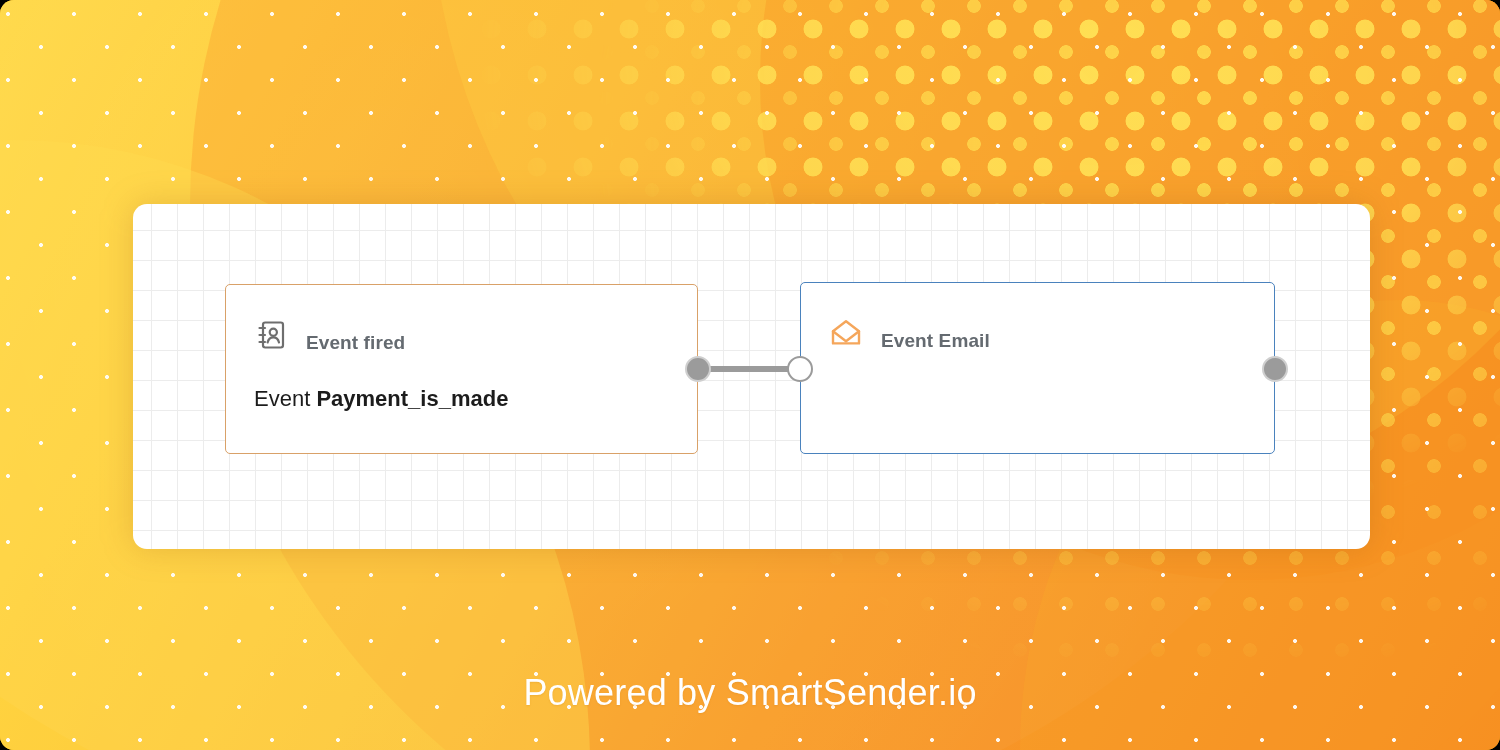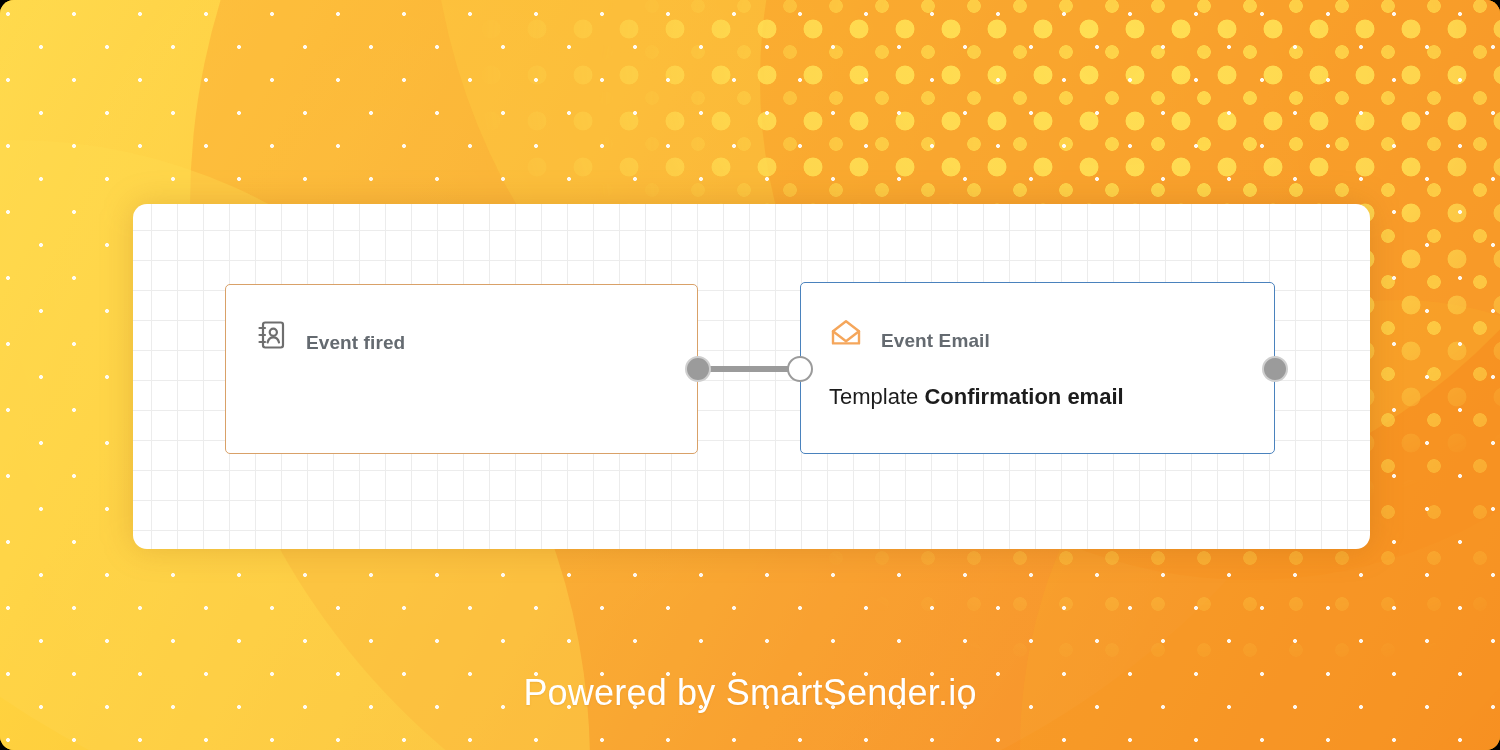--- a/index.html
+++ b/index.html
@@ -256,36 +256,36 @@
             <rect x="9" y="4.5" width="20" height="25" rx="2.2"></rect>
             <line x1="5.5" y1="10" x2="11" y2="10"></line>
             <line x1="5.5" y1="17" x2="11" y2="17"></line>
             <line x1="5.5" y1="24" x2="11" y2="24"></line>
             <circle cx="19.3" cy="14.2" r="3.6"></circle>
             <path d="M13.6 24.4c0.8-3.4 3.0-5.1 5.7-5.1s4.9 1.7 5.7 5.1"></path>
           </svg>
         </span>
         <span class="node-title">Event fired</span>
       </div>
+      <div class="node-body">
+        <span class="lbl">Event </span>
+        <span class="val">Payment_is_made</span>
+      </div>
     </div>
 
     <div class="node node-email">
       <div class="node-header">
         <span class="node-icon">
           <svg class="node-icon" viewBox="0 0 34 34" fill="none" stroke="#f5a65b" stroke-width="2.4" stroke-linecap="round" stroke-linejoin="round">
             <path d="M4 15.2 L17 5.2 L30 15.2 L30 27.4 L4 27.4 Z"></path>
             <path d="M4 15.2 L17 25.2 L30 15.2"></path>
           </svg>
         </span>
         <span class="node-title">Event Email</span>
       </div>
-      <div class="node-body">
-        <span class="lbl">Template </span>
-        <span class="val">Confirmation email</span>
-      </div>
     </div>
 
     <div class="edge"></div>
     <div class="port port-filled port-out-event"></div>
     <div class="port port-hollow port-in-email"></div>
     <div class="port port-filled port-out-email"></div>
   </div>
 
   <div class="footer">Powered by SmartSender.io</div>
 

